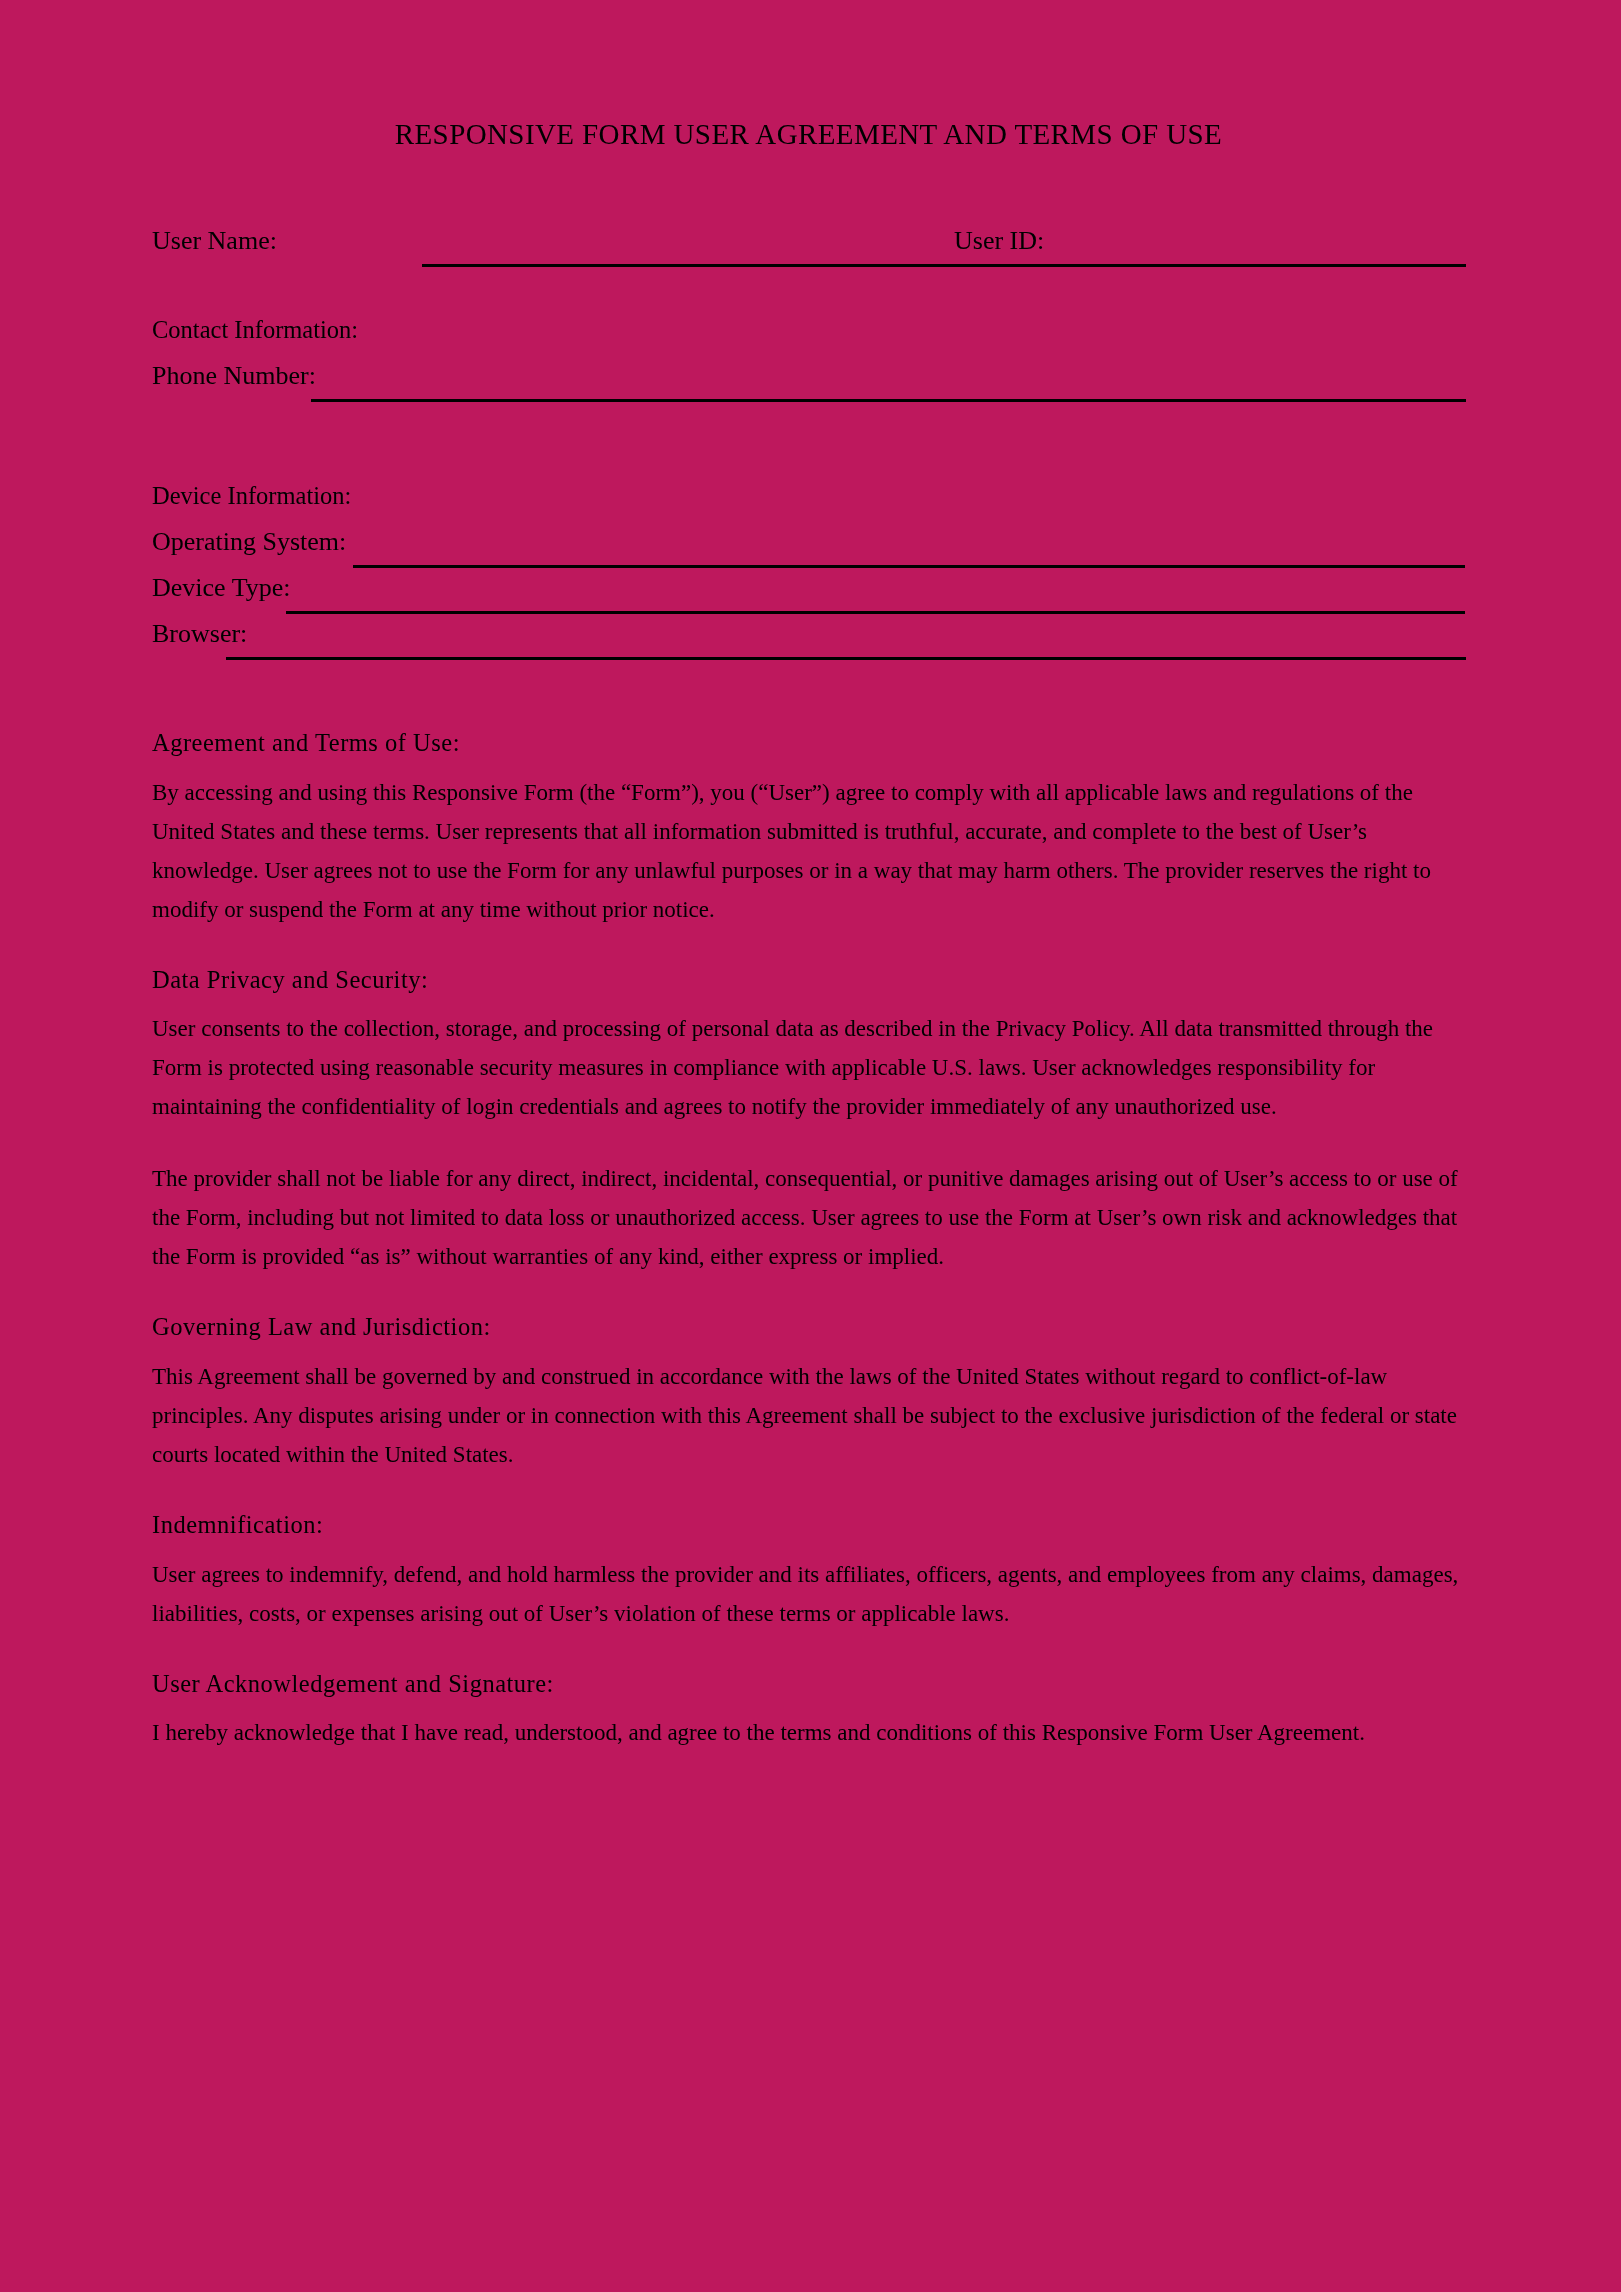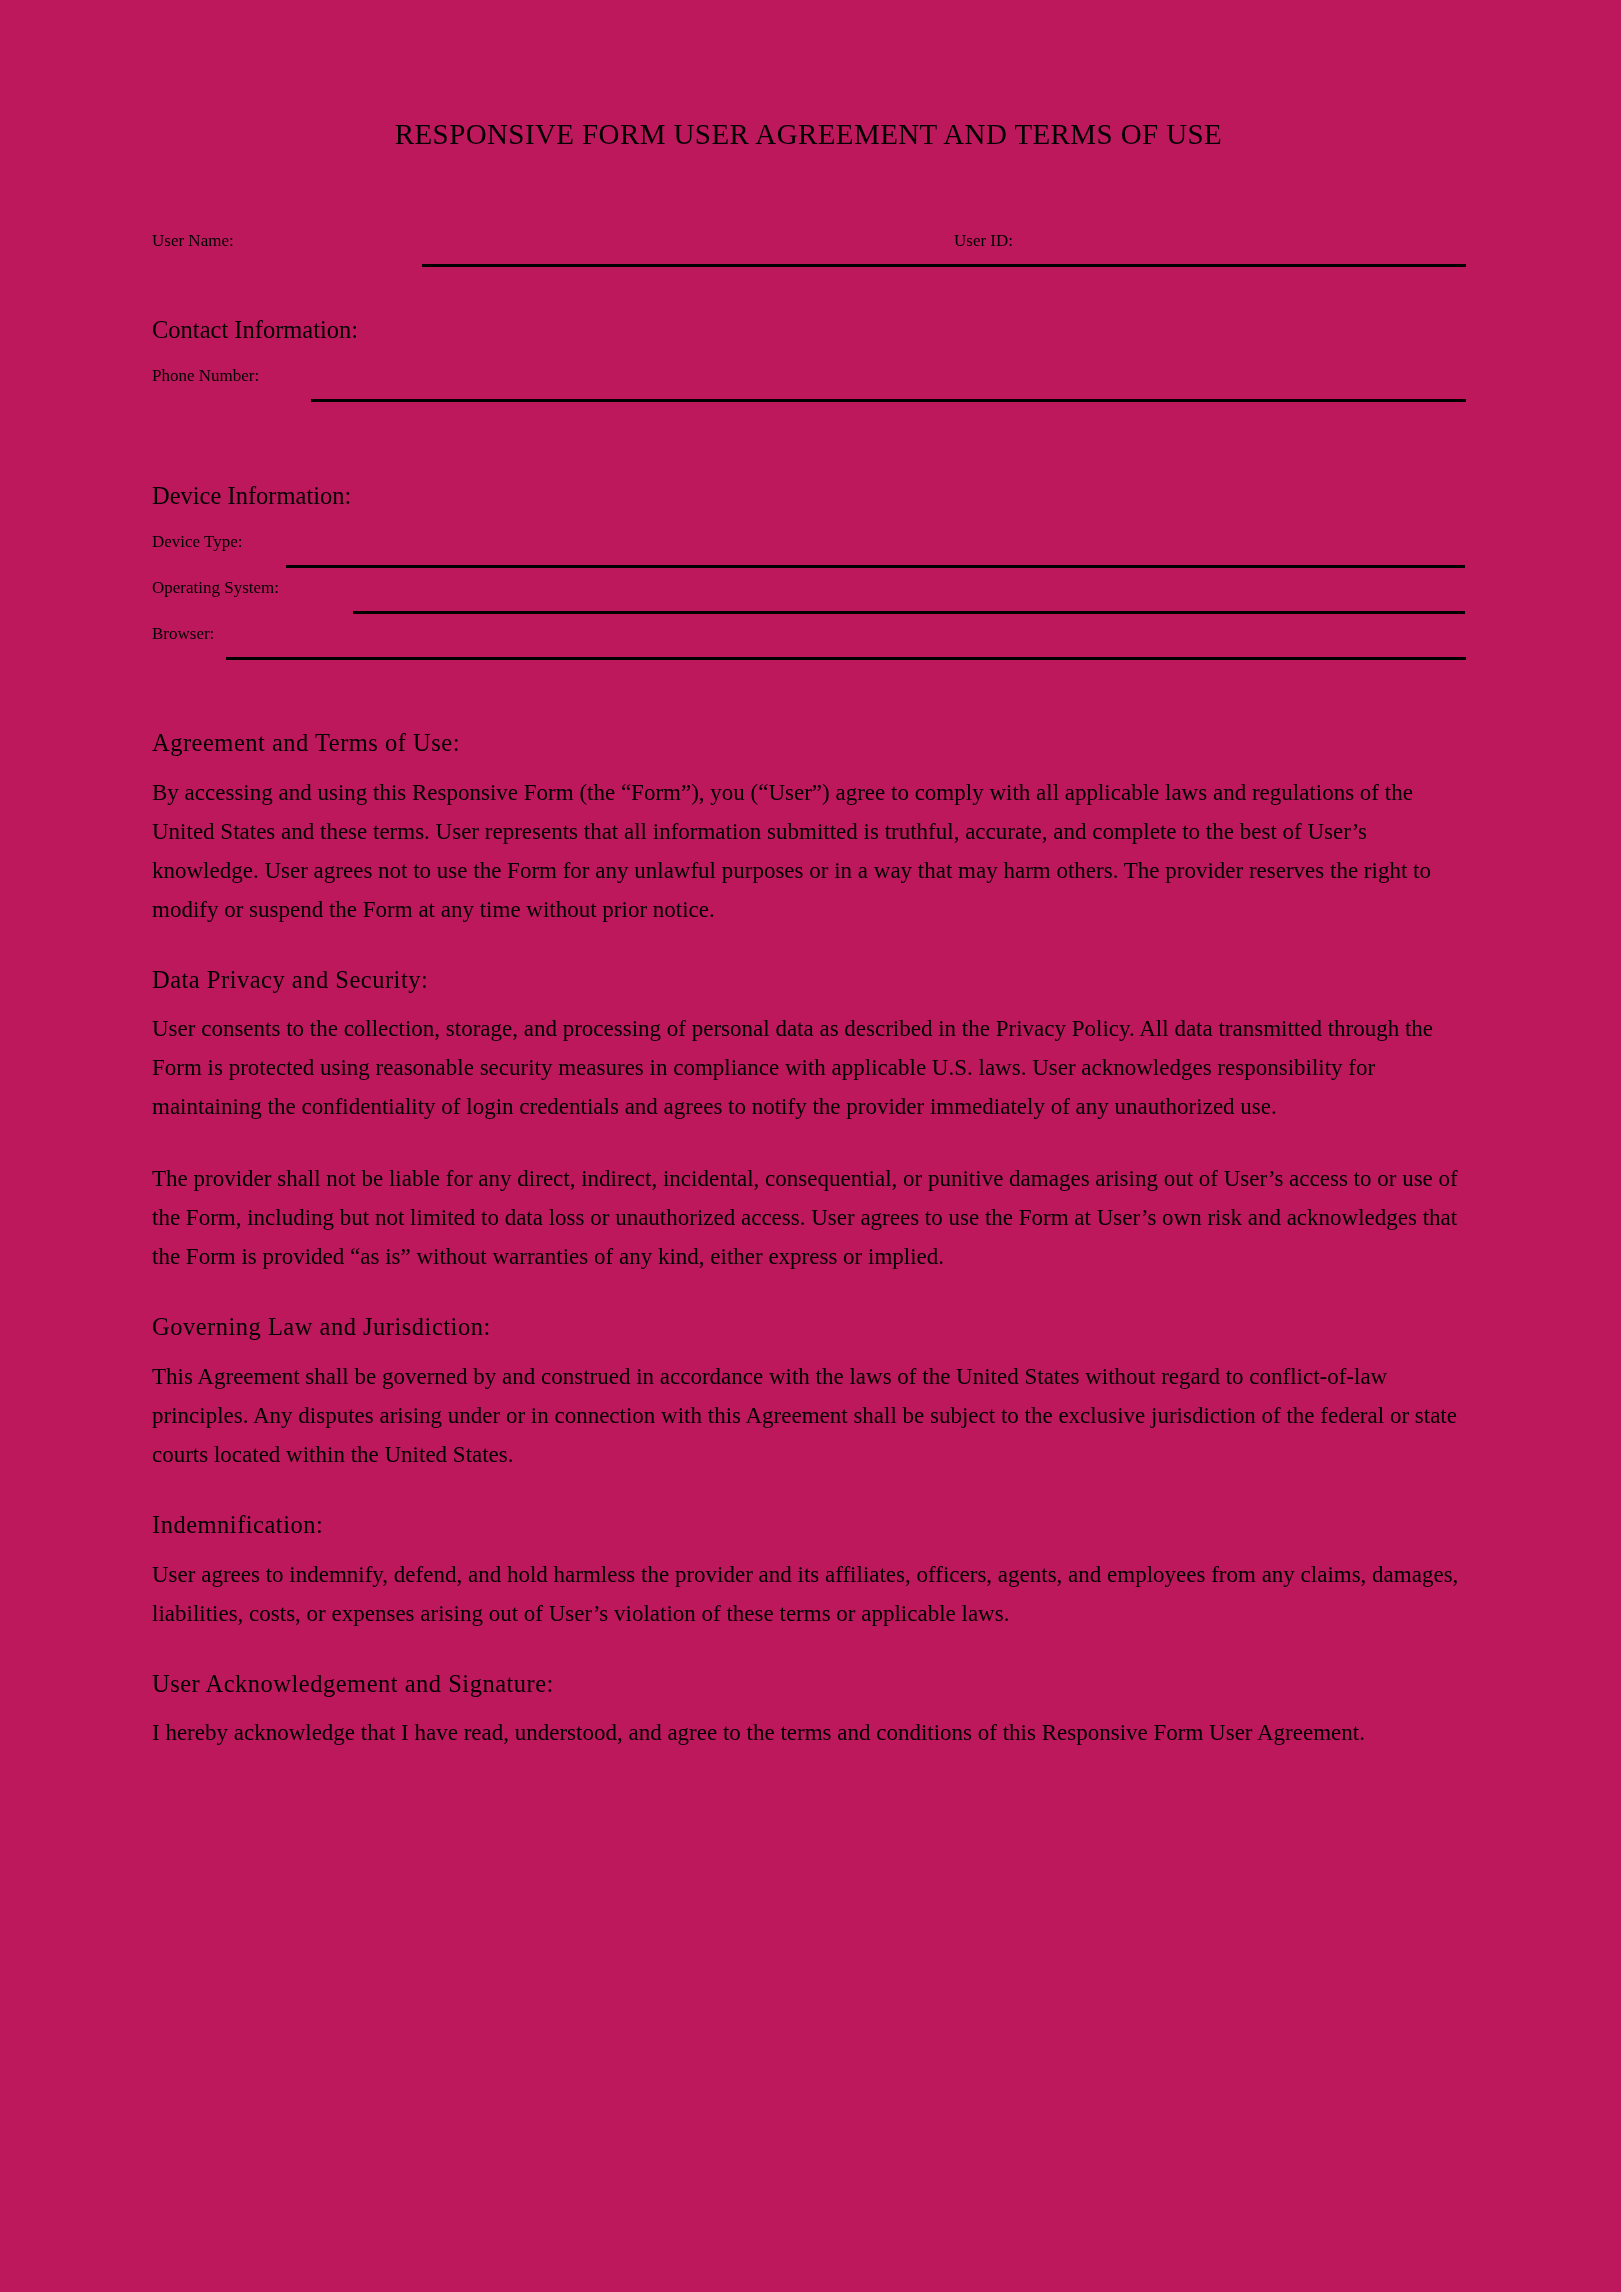--- a/index.html
+++ b/index.html
@@ -56,21 +56,21 @@
   #form-device   { top: 480px; }
 
   .form-row {
     position: relative;
     height: 46px;
   }
   .form-label {
     position: absolute;
     left: 0;
     top: 0;
-    font-size: 17px;
+    font-size: 26px;
     line-height: 32px;
     white-space: nowrap;
   }
   .form-label.secondary-label {
     left: 754px;
     margin-left: 48px;
   }
   .group-heading {
     position: relative;
     height: 46px;
@@ -127,26 +127,26 @@
       <div class="group-heading">Contact Information:</div>
       <div class="form-row">
         <span class="form-label">Phone Number:</span>
         <span class="rule" style="left:159px; width:1155px;"></span>
       </div>
     </div>
 
     <div class="form-block" id="form-device">
       <div class="group-heading">Device Information:</div>
       <div class="form-row">
+        <span class="form-label">Operating System:</span>
+        <span class="rule" style="left:201px; width:1112px;"></span>
+      </div>
+      <div class="form-row">
         <span class="form-label">Device Type:</span>
         <span class="rule" style="left:134px; width:1179px;"></span>
-      </div>
-      <div class="form-row">
-        <span class="form-label">Operating System:</span>
-        <span class="rule" style="left:201px; width:1112px;"></span>
       </div>
       <div class="form-row">
         <span class="form-label">Browser:</span>
         <span class="rule" style="left:74px; width:1240px;"></span>
       </div>
     </div>
 
     <div class="sections" id="sections-container">
         <div class="section">
           <div class="section-heading">Agreement and Terms of Use:</div>

